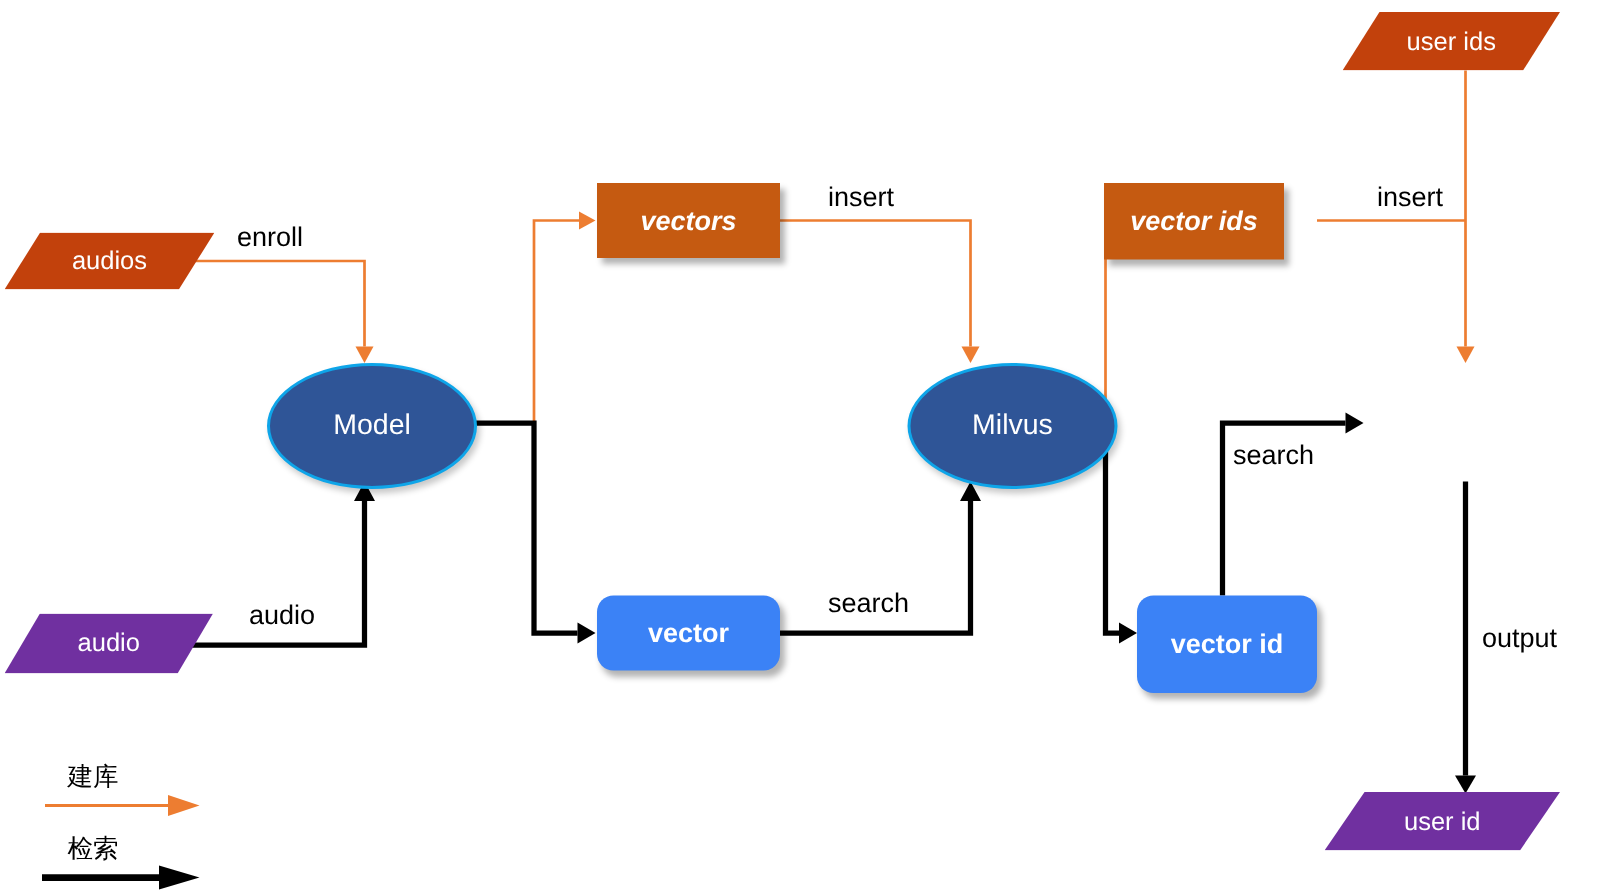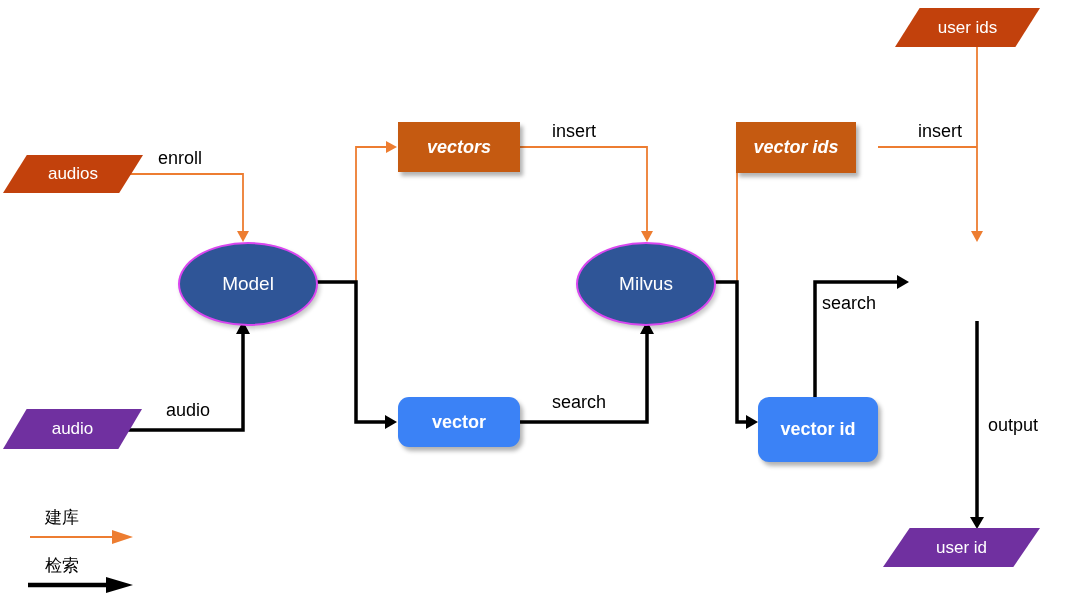--- a/index.html
+++ b/index.html
@@ -28,27 +28,27 @@
   }
   .rect.orange { background:#C55A11;font-style:italic; }
   .rect.purple { background:#3b82f6;border-radius:11px; }
   .r-vectors   { left:398px; top:122px; width:122px; height:50px; }
   .r-vector    { left:398px; top:397px; width:122px; height:50px; }
   .r-vectorids { left:712px; top:122px; width:120px; height:51px;margin-left:24px; }
   .r-vectorid  { left:758px; top:397px; width:120px; height:65px; }
 
   .ellipse {
     position:absolute; border-radius:50%;
-    background:#2F5597; border:2px solid #d946ef;
+    background:#2F5597; border:2px solid #0ea5e9;
     display:flex; align-items:center; justify-content:center;
     color:#fff; font-size:19px;
     box-shadow: 2px 3px 4px rgba(0,0,0,0.22);
   }
   .e-model  { left:178px; top:242px; width:136px; height:80px; }
-  .e-milvus { left:576px; top:242px; width:136px; height:80px; }
+  .e-milvus { left:605px; top:242px; width:136px; height:80px; }
   .e-mysql  { left:908px; top:242px; width:136px; height:80px; }
 
   .edge-label { position:absolute; font-size:18px; color:#000; white-space:nowrap; }
   .l-enroll  { left:158px; top:148px; }
   .l-test    { left:166px; top:400px; }
   .l-insert1 { left:552px; top:121px; }
   .l-search1 { left:552px; top:392px; }
   .l-insert2 { left:918px; top:121px; }
   .l-search2 { left:822px; top:293px; }
   .l-output  { left:988px; top:415px; }

